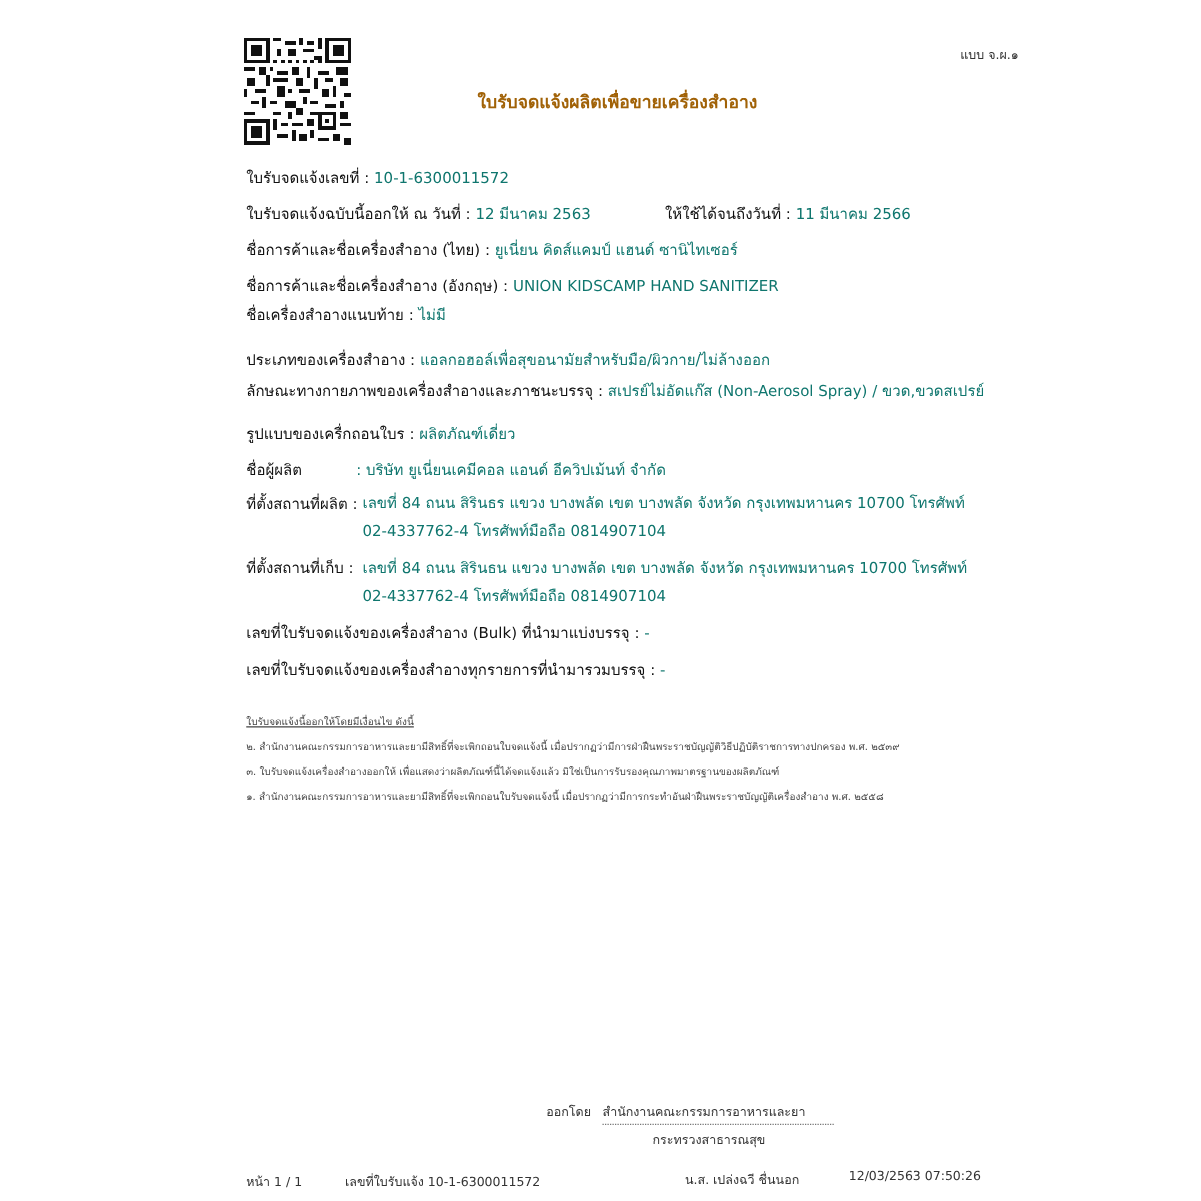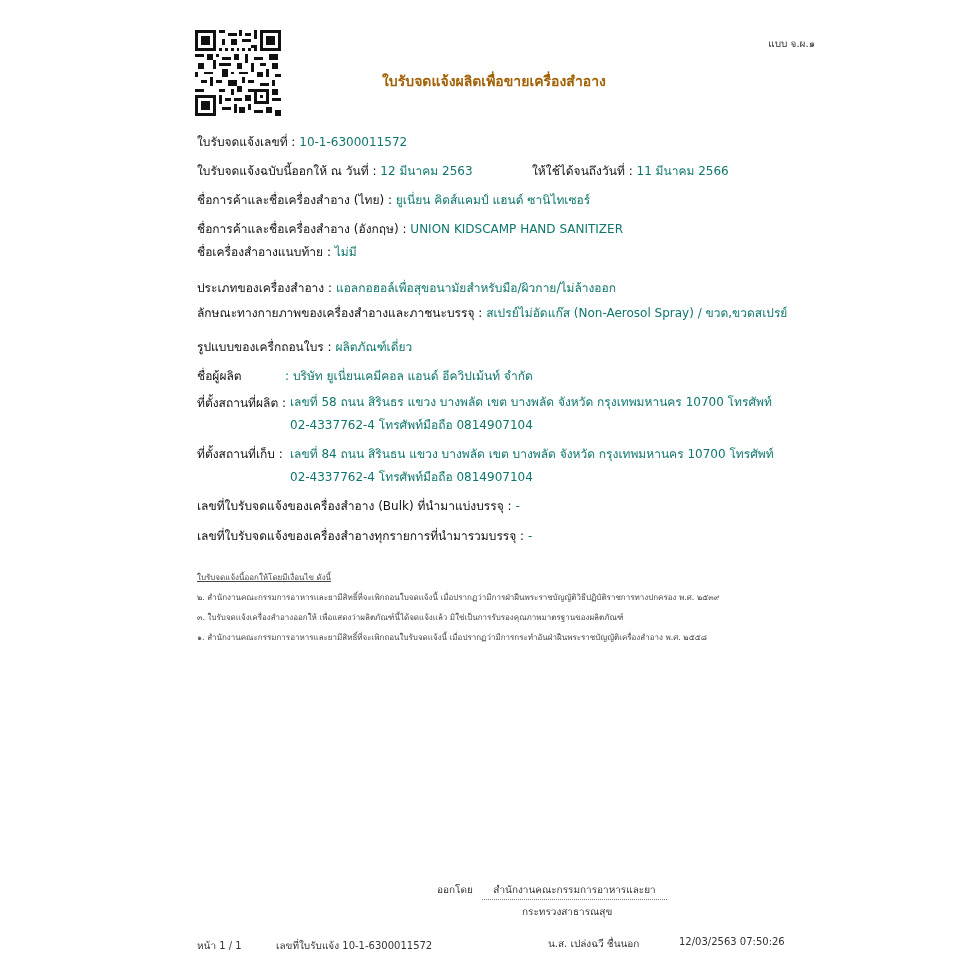--- a/index.html
+++ b/index.html
@@ -149,21 +149,21 @@
 </div>
 <div class="abs row" style="top:366px; left:285px">
   <span class="val">:</span>
   <span class="val">บริษัท ยูเนี่ยนเคมีคอล แอนด์ อีควิปเม้นท์ จำกัด</span>
 </div>
 
 <div class="abs row" style="top:393px">
   <b>ที่ตั้งสถานที่ผลิต :</b>
 </div>
 <div class="abs row" style="top:392px; left:290px">
-  <span class="val">เลขที่ 58      ถนน สิรินธร แขวง บางพลัด เขต บางพลัด จังหวัด กรุงเทพมหานคร 10700 โทรศัพท์</span>
+  <span class="val">เลขที่ 84      ถนน สิรินธร แขวง บางพลัด เขต บางพลัด จังหวัด กรุงเทพมหานคร 10700 โทรศัพท์</span>
 </div>
 <div class="abs row" style="top:415px; left:290px">
   <span class="val">02-4337762-4 โทรศัพท์มือถือ  0814907104</span>
 </div>
 
 <div class="abs row" style="top:444px">
   <b>ที่ตั้งสถานที่เก็บ :</b>
 </div>
 <div class="abs row" style="top:444px; left:290px">
   <span class="val">เลขที่ 84      ถนน สิรินธน แขวง บางพลัด เขต บางพลัด จังหวัด กรุงเทพมหานคร 10700 โทรศัพท์</span>
@@ -181,19 +181,19 @@
   <b>เลขที่ใบรับจดแจ้งของเครื่องสำอางทุกรายการที่นำมารวมบรรจุ :</b>
   <span class="val">-</span>
 </div>
 
 <div class="abs cond cond-title" style="top:571px">ใบรับจดแจ้งนี้ออกให้โดยมีเงื่อนไข ดังนี้</div>
 <div class="abs cond" style="top:591px">๒. สำนักงานคณะกรรมการอาหารและยามีสิทธิ์ที่จะเพิกถอนใบจดแจ้งนี้ เมื่อปรากฏว่ามีการฝ่าฝืนพระราชบัญญัติวิธีปฏิบัติราชการทางปกครอง พ.ศ. ๒๕๓๙</div>
 <div class="abs cond" style="top:611px">๓. ใบรับจดแจ้งเครื่องสำอางออกให้ เพื่อแสดงว่าผลิตภัณฑ์นี้ได้จดแจ้งแล้ว มิใช่เป็นการรับรองคุณภาพมาตรฐานของผลิตภัณฑ์</div>
 <div class="abs cond" style="top:631px">๑. สำนักงานคณะกรรมการอาหารและยามีสิทธิ์ที่จะเพิกถอนใบรับจดแจ้งนี้ เมื่อปรากฏว่ามีการกระทำอันฝ่าฝืนพระราชบัญญัติเครื่องสำอาง พ.ศ. ๒๕๕๘</div>
 
 <div class="abs footer" style="top:882px; left:437px">ออกโดย</div>
-<div class="abs footer dotline" style="top:882px; left:482px; width:185px; text-align:center">สำนักงานคณะกรรมการอาหารและยา</div>
+<div class="abs footer dotline" style="top:882px; left:482px; width:185px; ">สำนักงานคณะกรรมการอาหารและยา</div>
 <div class="abs footer" style="top:904px; left:522px">กระทรวงสาธารณสุข</div>
 
 <div class="abs footer" style="top:938px; left:197px">หน้า 1 / 1</div>
 <div class="abs footer" style="top:938px; left:276px">เลขที่ใบรับแจ้ง 10-1-6300011572</div>
 <div class="abs footer" style="top:936px; left:548px">น.ส. เปล่งฉวี  ชื่นนอก</div>
 <div class="abs footer" style="top:936px; left:679px">12/03/2563 07:50:26</div>
 
 </body></html>

